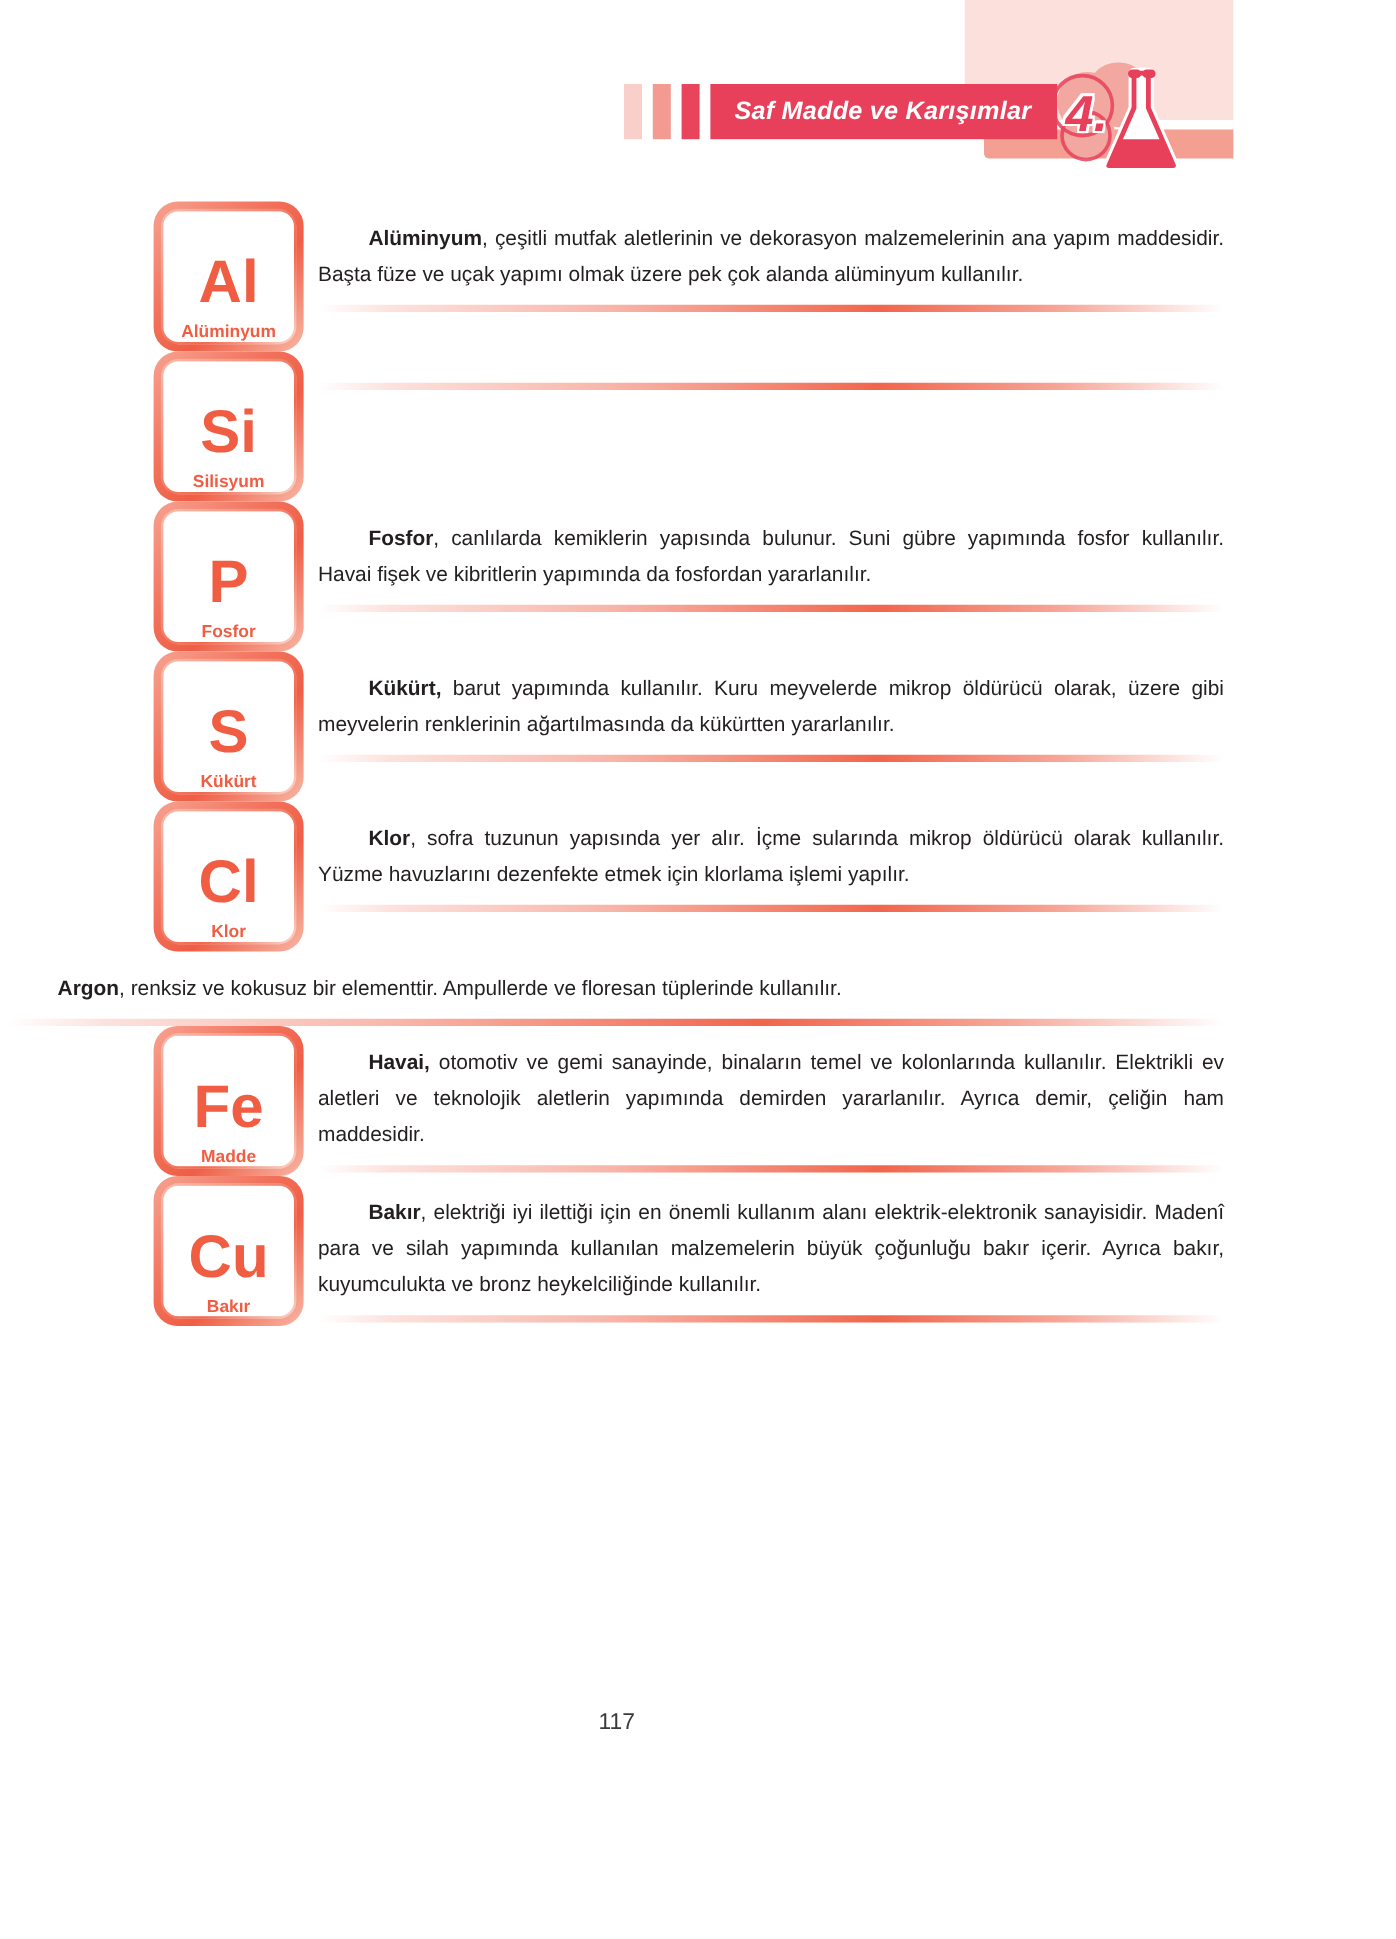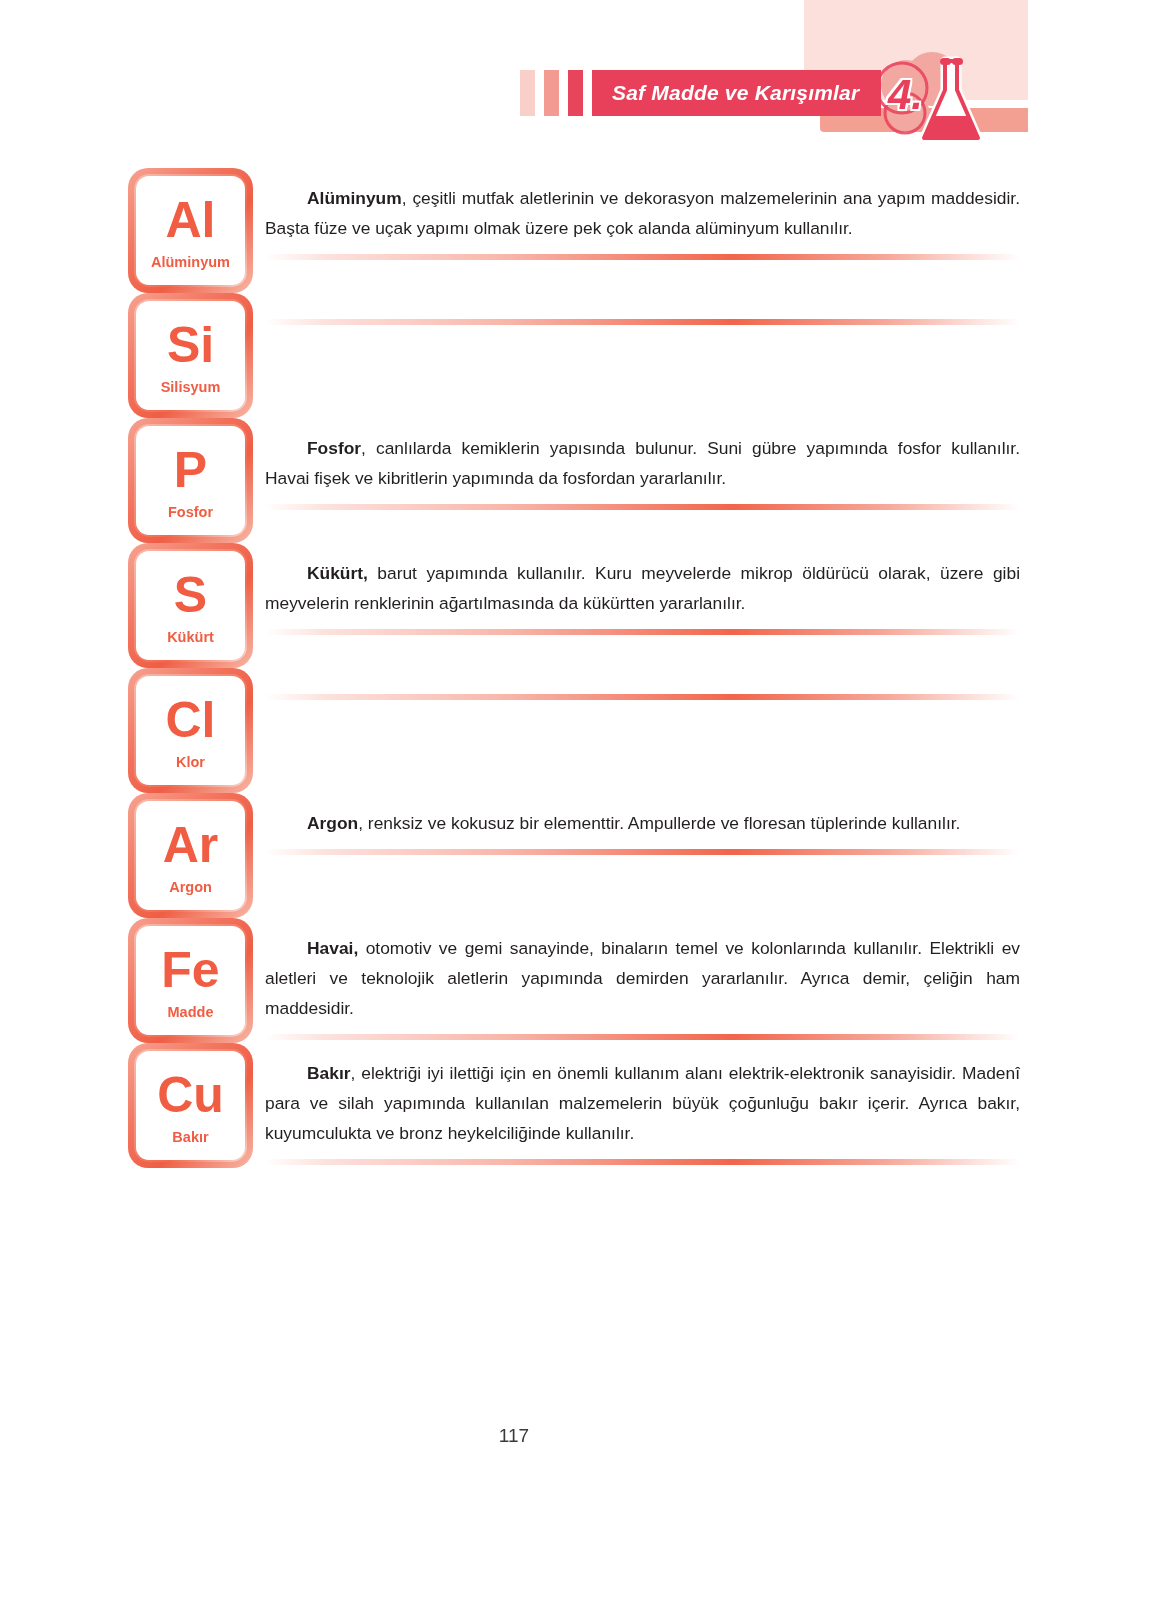--- a/index.html
+++ b/index.html
@@ -125,21 +125,21 @@
     border-radius: 15px;
     border: 2px solid transparent;
     background-image:
       linear-gradient(#fff,#fff),
       linear-gradient(135deg, #f8bdad 0%, #f3836c 45%, #f0694f 65%, #fbd7cc 100%);
     background-origin: border-box;
     background-clip: content-box, border-box;
     display: flex;
     flex-direction: column;
     align-items: center;
-    justify-content: center;
+    justify-content: flex-end;
   }
   .sym {
     color: #f05d42;
     font-size: 50px;
     font-weight: bold;
     line-height: 1;
     margin-top: 4px;
   }
   .ename {
     color: #f05d42;
@@ -285,33 +285,26 @@
     <div class="row">
       <div class="card-wrap">
         <div class="card">
           <div class="card-inner">
             <div class="sym">Cl</div>
             <div class="ename">Klor</div>
           </div>
         </div>
       </div>
       <div class="text-col">
-        <div class="divider"></div>
-      </div>
-    </div>
-
-    <div class="row">
-      <div class="card-wrap">
-        <div class="card">
-          <div class="card-inner">
-            <div class="sym">Ar</div>
-            <div class="ename">Argon</div>
-          </div>
-        </div>
-      </div>
+        <p class="para"><b>Klor</b><span>, sofra tuzunun yapısında yer alır. İçme sularında mikrop öldürücü olarak kullanılır. Yüzme havuzlarını dezenfekte etmek için klorlama işlemi yapılır.</span></p>
+        <div class="divider"></div>
+      </div>
+    </div>
+
+    <div class="row">
       <div class="text-col">
         <p class="para"><b>Argon</b><span>, renksiz ve kokusuz bir elementtir. Ampullerde ve floresan tüplerinde kullanılır.</span></p>
         <div class="divider"></div>
       </div>
     </div>
 
     <div class="row">
       <div class="card-wrap">
         <div class="card">
           <div class="card-inner">

